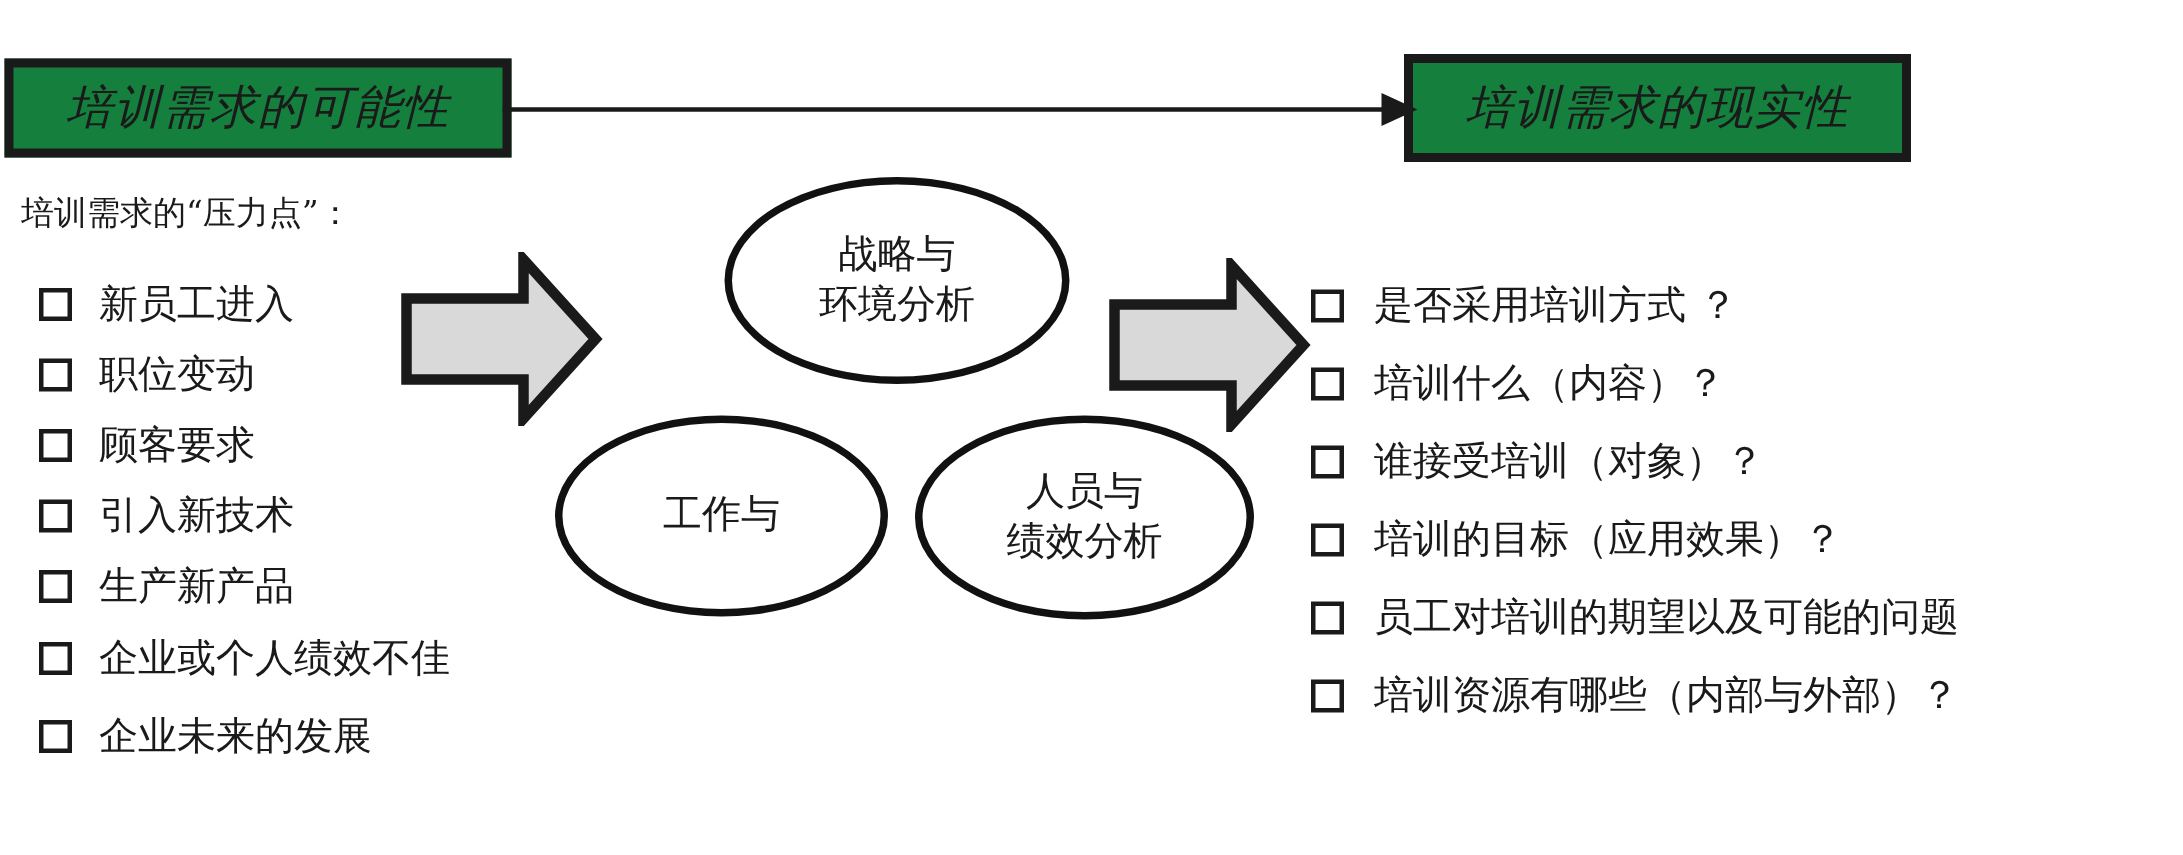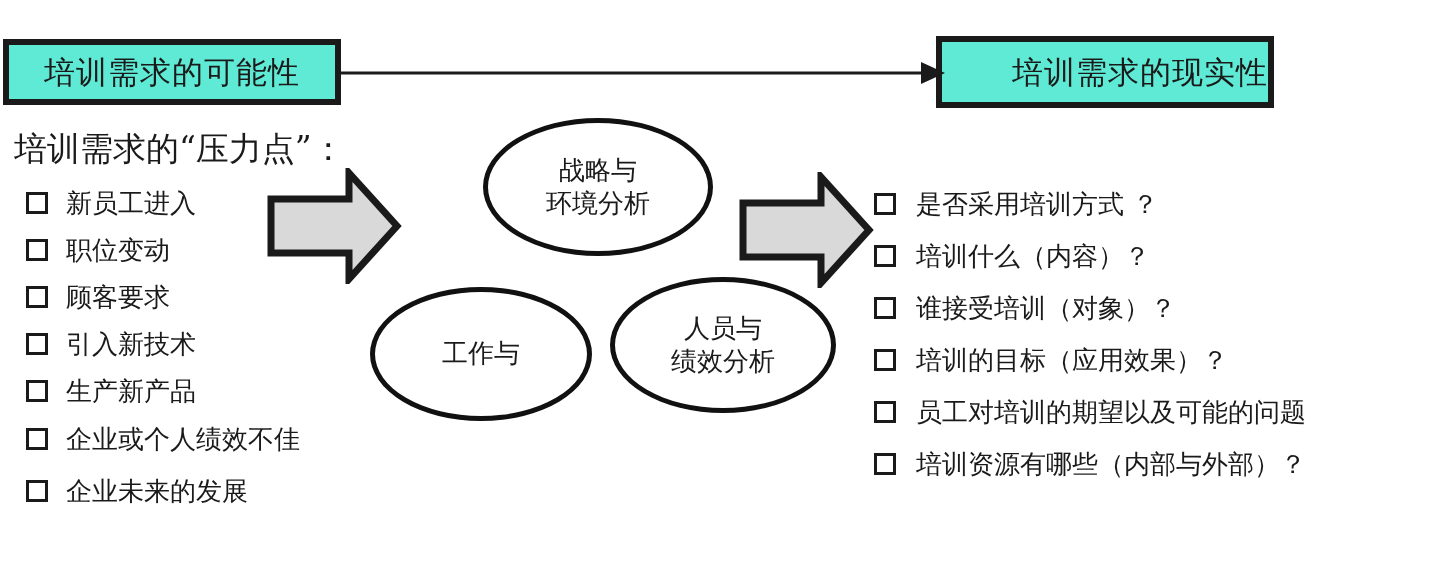--- a/index.html
+++ b/index.html
@@ -19,43 +19,44 @@
     position: absolute;
     inset: 0;
     width: 1455px;
     height: 570px;
   }
 
   
   .hdr-box {
     position: absolute;
     border: 6px solid #1a1a1a;
-    background: #5eead4;
+    background: #15803d;
     box-sizing: border-box;
     display: flex;
     align-items: center;
     justify-content: center;
+    font-style: italic;
   }
   .hdr-box .hdr-text {
     font-size: 31px;
     letter-spacing: 1px;
     line-height: 1;
     white-space: nowrap;
     color: #1a1a1a;
   }
   #hdr-left  { left: 3px;   top: 39px; width: 338px; height: 66px; }
-  #hdr-right { left: 936px; top: 36px; width: 338px; height: 72px; justify-content: flex-end; }
+  #hdr-right { left: 936px; top: 36px; width: 338px; height: 72px; }
 
   
   #connector { position: absolute; left: 335px; top: 56px; width: 610px; height: 34px; }
 
   
   .list-heading {
     position: absolute;
-    font-size: 33px;
+    font-size: 22px;
     line-height: 1;
     white-space: nowrap;
     color: #1a1a1a;
   }
   #left-heading  { left: 14px;  top: 132px; }
   #right-heading { left: 868px; top: 132px; }
 
   
   .check-row {
     position: absolute;
@@ -93,21 +94,21 @@
     align-items: center;
     justify-content: center;
   }
   .ellipse .e-line {
     font-size: 26px;
     line-height: 1.28;
     white-space: nowrap;
     color: #1a1a1a;
   }
   #ellipse-strategy { left: 483px; top: 118px; width: 230px; height: 138px; }
-  #ellipse-job      { left: 370px; top: 287px; width: 222px; height: 134px; }
+  #ellipse-job      { left: 370px; top: 277px; width: 222px; height: 134px; }
   #ellipse-person   { left: 610px; top: 277px; width: 226px; height: 136px; }
 
   
   .block-arrow { position: absolute; }
   #block-arrow-left  { left: 266px; top: 168px; width: 136px; height: 116px; }
   #block-arrow-right { left: 738px; top: 172px; width: 136px; height: 116px; }
 </style>
 </head>
 <body>
 

